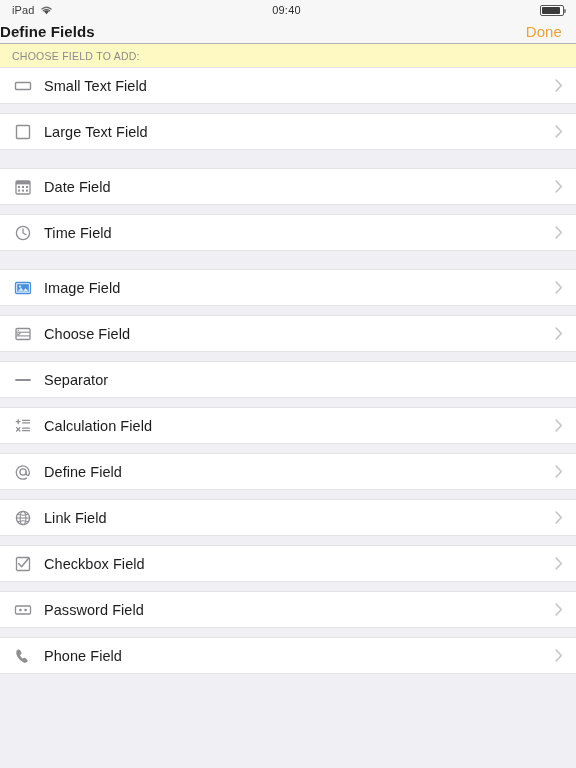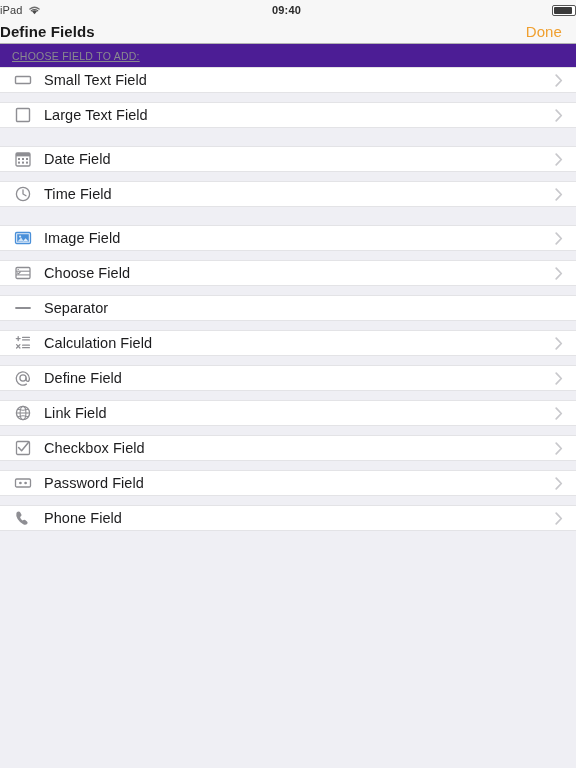--- a/index.html
+++ b/index.html
@@ -13,40 +13,40 @@
     -webkit-font-smoothing: antialiased;
   }
 
   
   .statusbar {
     height: 20px;
     background: #f7f7f7;
     display: flex;
     align-items: center;
     position: relative;
-    padding: 0 0;
+    padding: 0 12px;
     gap: 10px;
   }
   .status-left {
     display: flex;
     align-items: center;
     gap: 6px;
   }
   .status-carrier {
     font-size: 11px;
     color: #3c3c3c;
     letter-spacing: 0.1px;
   }
   .wifi-icon { display: block; }
   .status-time {
     position: absolute;
     left: 0; right: 3px;
     text-align: center;
     font-size: 11px;
-    font-weight: bold;
+    font-weight: normal;
     color: #2b2b2b;
     letter-spacing: 0.2px;
     pointer-events: none;
   }
   .status-right {
     margin-left: auto;
     display: flex;
     align-items: center;
   }
   .battery {
@@ -101,26 +101,25 @@
 
   
   .section-header {
     height: 23px;
     display: flex;
     align-items: center;
     padding-left: 12px;
     font-size: 10.5px;
     color: #8a8a8f;
     letter-spacing: 0.25px;
-    background: #4c1d95;
-    text-decoration: underline;
+    background: #fef9c3;
   }
   .list { background: #efeff4; }
   .row {
-    height: 26px;
+    height: 37px;
     background: #ffffff;
     display: flex;
     align-items: center;
     padding-left: 10px;
     padding-right: 12px;
     border-top: 1px solid #e3e3e6;
     border-bottom: 1px solid #e3e3e6;
     cursor: pointer;
   }
   .row-gap { height: 9px; background: #efeff4; }

